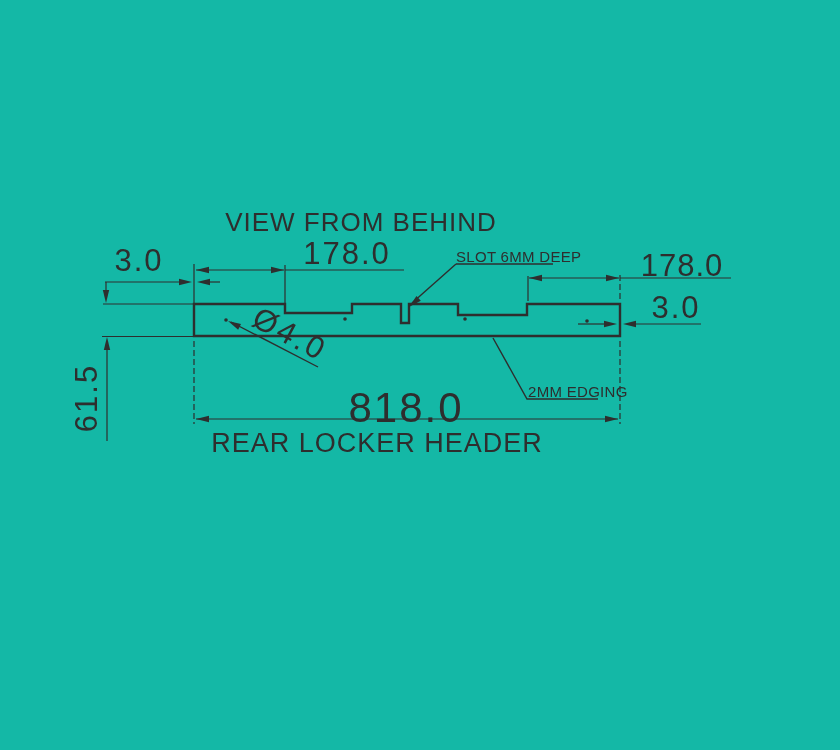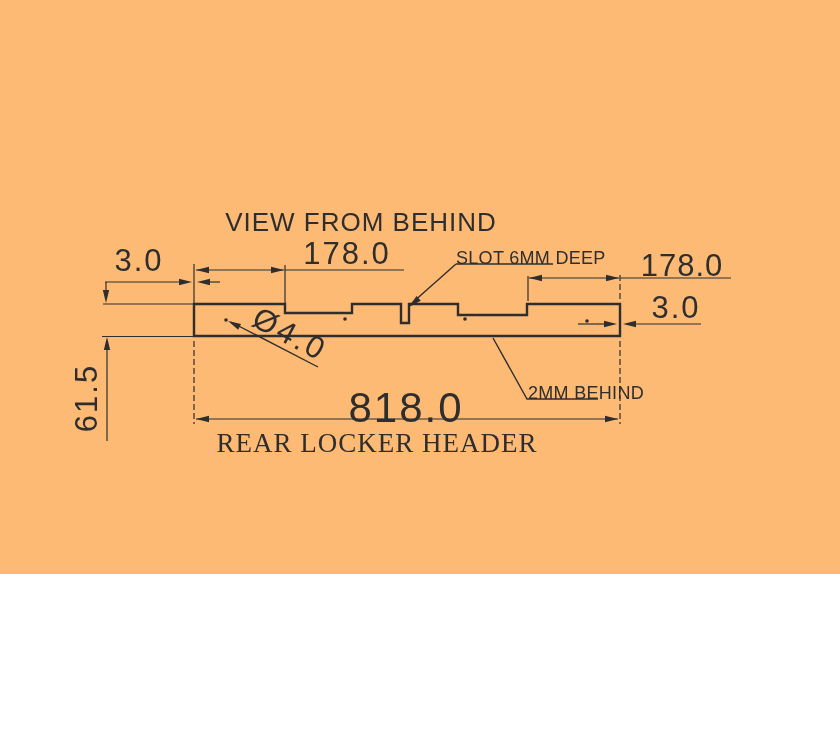--- a/index.html
+++ b/index.html
@@ -4,37 +4,37 @@
 <style>
   html,body{margin:0;padding:0;}
   body{
     width:840px;height:750px;
     background:#ffffff;
     font-family:"Liberation Sans", sans-serif;
     overflow:hidden;
   }
   .canvas{
     position:relative;
-    width:840px;height:574px;
-    background:#fdba74;
+    width:840px;height:750px;
+    background:#14b8a6;
   }
   svg.linework{
     position:absolute;left:0;top:0;
   }
   .lbl{
     position:absolute;
     color:#2e2e2e;
     white-space:nowrap;
     line-height:1;
     font-weight:400;
   }
   .dim{ font-size:31px; letter-spacing:2px; }
   .dim-big{ font-size:42px; letter-spacing:2px; }
   .title{ font-size:26px; letter-spacing:1px; }
-  .small-note{ font-size:18px; letter-spacing:0.3px; }
+  .small-note{ font-size:15px; letter-spacing:0.3px; }
   .center-x{ transform:translateX(-50%); }
   .rot-90{ transform:translate(-50%,-50%) rotate(-90deg); }
   .rot-dia{ transform:translate(-50%,-50%) rotate(28deg); }
 </style>
 </head>
 <body>
 
 <div class="canvas">
 
   <svg class="linework" width="840" height="750" viewBox="0 0 840 750" stroke="#2e2e2e" fill="none" stroke-linecap="butt">
@@ -109,17 +109,17 @@
   <div class="lbl dim center-x" style="left:139px; top:245px;">3.0</div>
 
   <div class="lbl dim center-x" style="left:676px; top:292px;">3.0</div>
 
   <div class="lbl dim rot-90" style="left:86px; top:398px;">61.5</div>
 
   <div class="lbl dim rot-dia" style="left:290px; top:334px; letter-spacing:3px;">Ø4.0</div>
 
   <div class="lbl dim-big center-x" style="left:406px; top:387px;">818.0</div>
 
-  <div class="lbl small-note" style="left:528px; top:384px;">2MM BEHIND</div>
+  <div class="lbl small-note" style="left:528px; top:384px;">2MM EDGING</div>
 
-  <div class="lbl title center-x" style="left:377px; top:430px; font-size:27px;font-family:Liberation Serif, serif;">REAR LOCKER HEADER</div>
+  <div class="lbl title center-x" style="left:377px; top:430px; font-size:27px;">REAR LOCKER HEADER</div>
 
 </div>
 
 </body></html>

